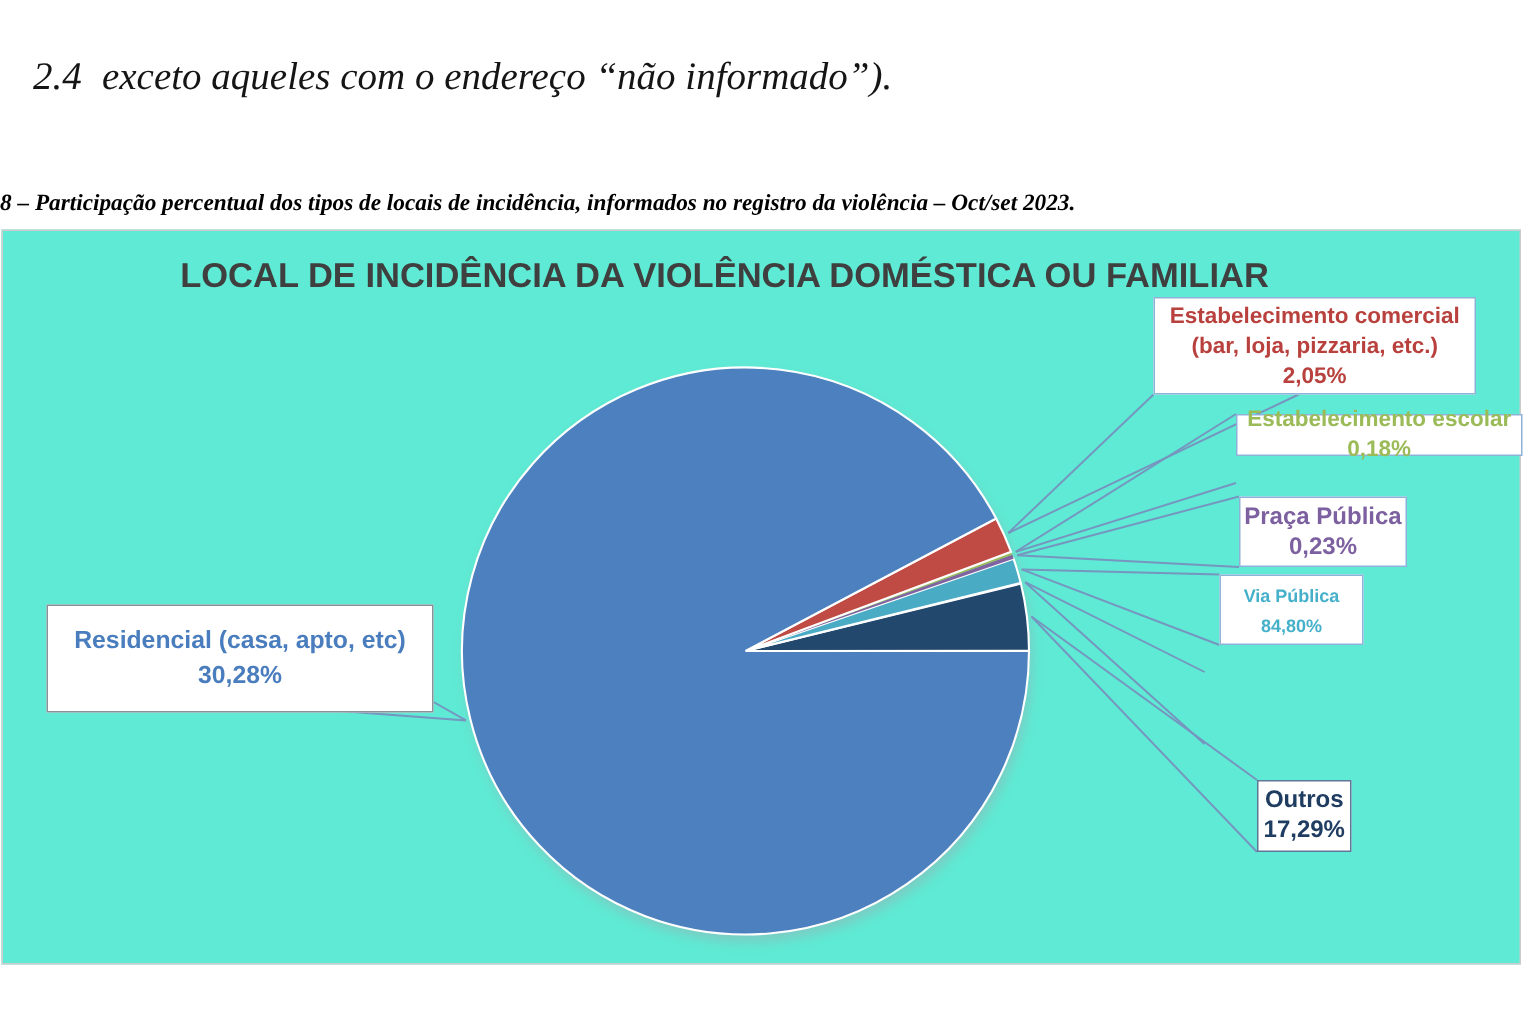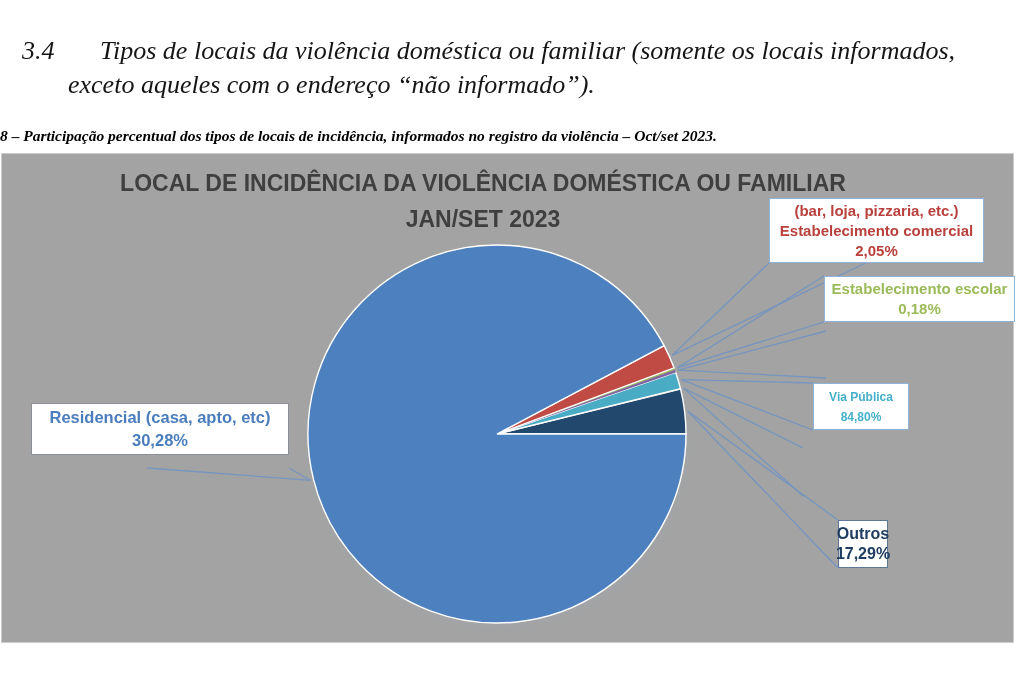--- a/index.html
+++ b/index.html
@@ -17,41 +17,40 @@
   .h-line1{padding-left:100px;}
   .h-line2{padding-left:68px;}
   .caption{
     position:absolute;left:0;top:127px;width:1024px;
     font-family:"Liberation Serif",serif;font-style:italic;font-weight:bold;
     font-size:15.5px;color:#000;white-space:nowrap;
   }
   
   .chart-panel{
     position:absolute;left:1px;top:153px;width:1013px;height:490px;
-    background:#a3a3a3;border:1px solid #cccccc;box-sizing:border-box;
+    background:#5eead4;border:1px solid #cccccc;box-sizing:border-box;
   }
   .chart-title{
     position:absolute;left:0;top:11px;width:962px;text-align:center;
     font-weight:bold;font-size:23px;line-height:36px;letter-spacing:0px;
   }
   #chart-svg{position:absolute;left:0;top:0;}
   
   .callout{
     position:absolute;background:#ffffff;border:1.5px solid #8fb2d8;
     box-sizing:border-box;display:flex;flex-direction:column;
     justify-content:center;align-items:center;text-align:center;
     font-weight:bold;font-size:15px;line-height:20px;padding:1px 2px;
   }
 </style>
 </head>
 <body>
 
 <div class="heading">
-  <span class="h-num">3.4</span>
-  <div class="h-line1">Tipos de locais da violência doméstica ou familiar (somente os locais informados,</div>
+  <span class="h-num">2.4</span>
   <div class="h-line2">exceto aqueles com o endereço “não informado”).</div>
 </div>
 
 <div class="caption">8 – Participação percentual dos tipos de locais de incidência, informados no registro da violência – Oct/set 2023.</div>
 
 <div class="chart-panel" style="border-color: rgb(204, 204, 204);">
 
   <svg id="chart-svg" width="1011" height="488" viewBox="0 0 1011 488">
     <defs>
       <filter id="pieShadow" x="-20%" y="-20%" width="140%" height="140%">
@@ -81,44 +80,47 @@
         <path d="M 495 280 L 678.47 234.61 A 189 189 0 0 0 673.69 218.44 Z" fill="#4aabc5" stroke="#ffffff" stroke-width="1.4"></path>
         <path d="M 495 280 L 673.69 218.44 A 189 189 0 0 0 672.79 215.87 Z" fill="#8064a2"></path>
         <path d="M 495 280 L 672.79 215.87 A 189 189 0 0 0 672.05 213.86 Z" fill="#9bbb59"></path>
         <path d="M 495 280 L 672.05 213.86 A 189 189 0 0 0 662.09 191.67 Z" fill="#c04b45" stroke="#ffffff" stroke-width="1.4"></path>
         <path d="M 495 280 L 662.09 191.67 A 189 189 0 1 0 684.00 279.88 Z" fill="#4d80bf" stroke="#ffffff" stroke-width="1.4"></path>
       </g>
   </svg>
 
   <div class="chart-title" style="color: rgb(63, 63, 63);">
     <div>LOCAL DE INCIDÊNCIA DA VIOLÊNCIA DOMÉSTICA OU FAMILIAR</div>
-    <div>JAN/SET 2023</div>
   </div>
 
   <div class="callout" style="left: 767px; top: 44px; width: 215px; height: 65px; color: rgb(185, 65, 61); border-color: rgb(143, 178, 216);">
+    <div>Estabelecimento comercial</div>
     <div>(bar, loja, pizzaria, etc.)</div>
-    <div>Estabelecimento comercial</div>
     <div>2,05%</div>
   </div>
 
-  <div class="callout" style="left: 822px; top: 122px; width: 191px; height: 46px; color: rgb(155, 187, 89); border-color: rgb(143, 178, 216);">
+  <div class="callout" style="left: 822px; top: 122px; width: 191px; height: 28px; color: rgb(155, 187, 89); border-color: rgb(143, 178, 216);">
     <div>Estabelecimento escolar</div>
     <div>0,18%</div>
   </div>
 
+  <div class="callout" style="left: 824px; top: 177px; width: 112px; height: 47px; font-size: 16px; color: rgb(125, 96, 160); border-color: rgb(143, 178, 216);">
+    <div>Praça Pública</div>
+    <div>0,23%</div>
+  </div>
 
   <div class="callout" style="left: 811px; top: 229px; width: 96px; height: 47px; font-size: 12px; color: rgb(69, 176, 201); border-color: rgb(143, 178, 216);">
     <div>Via Pública</div>
     <div>84,80%</div>
   </div>
 
 
-  <div class="callout" style="left: 836px; top: 366px; width: 50px; height: 48px; font-size: 16px; color: rgb(31, 60, 97); border-color: rgb(95, 119, 150);">
+  <div class="callout" style="left: 836px; top: 366px; width: 63px; height: 48px; font-size: 16px; color: rgb(31, 60, 97); border-color: rgb(95, 119, 150);">
     <div>Outros</div>
     <div>17,29%</div>
   </div>
 
-  <div class="callout" style="left: 29px; top: 249px; width: 258px; height: 52px; font-size: 16.5px; line-height: 23px; color: rgb(74, 125, 189); border-color: rgb(139, 144, 151);">
+  <div class="callout" style="left: 29px; top: 249px; width: 258px; height: 72px; font-size: 16.5px; line-height: 23px; color: rgb(74, 125, 189); border-color: rgb(139, 144, 151);">
     <div>Residencial (casa, apto, etc)</div>
     <div>30,28%</div>
   </div>
 
 </div>
 
 </body></html>

